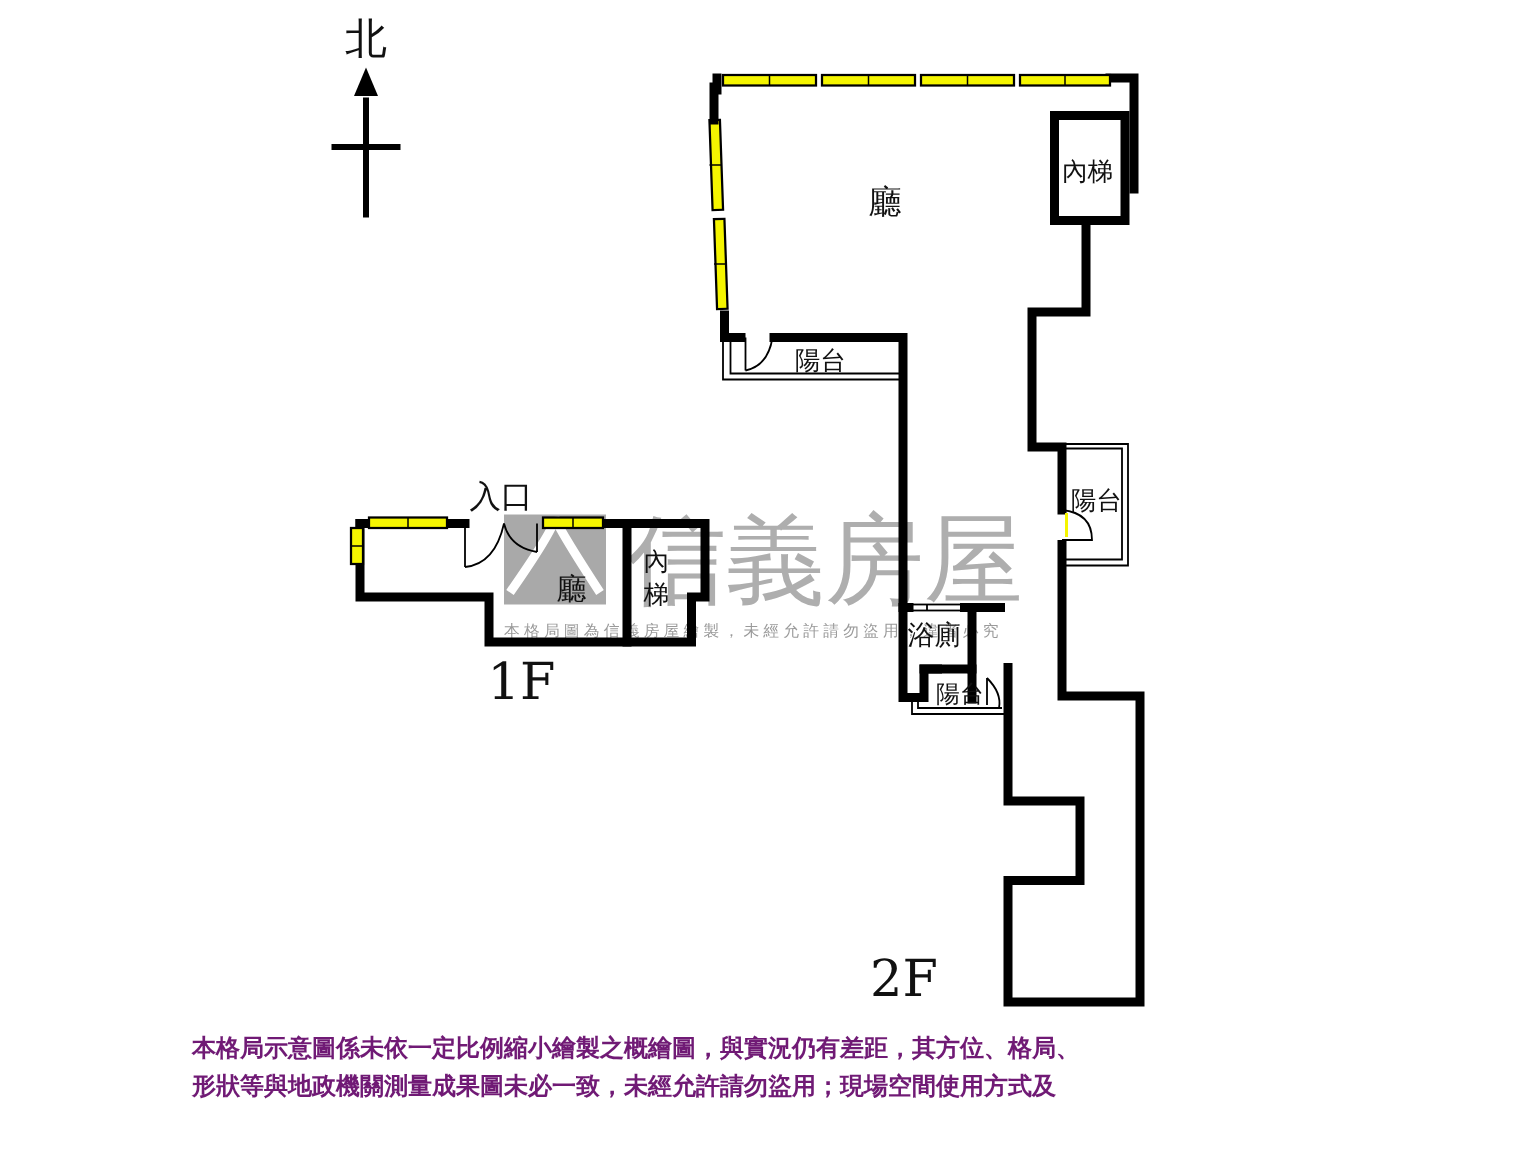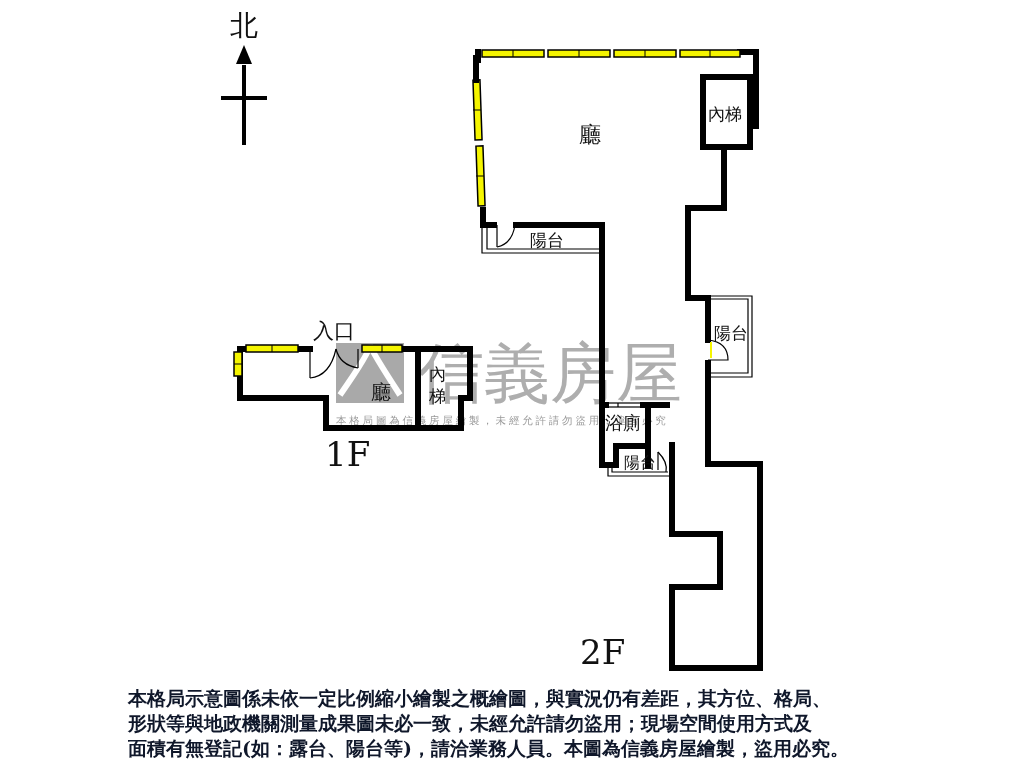--- a/index.html
+++ b/index.html
@@ -7,22 +7,22 @@
            font-family: "DejaVu Serif", "Liberation Serif", serif; }
     #plan { position: absolute; left: 0; top: 0; width: 1024px; height: 768px; }
     .wall { fill: none; stroke: #000; stroke-width: 6; stroke-linejoin: miter; stroke-linecap: square; }
     .thin { fill: none; stroke: #000; stroke-width: 1.2; }
     .win { fill: #f5f500; stroke: #000; stroke-width: 1.5; }
     .winsep { stroke: #000; stroke-width: 1; }
     .lbl { font-family: "DejaVu Serif", "Liberation Serif", serif; fill: #111; }
     .wm-logo { fill: #a0a0a0; }
     .wm-text { font-family: "DejaVu Sans", "Liberation Sans", sans-serif; fill: #9a9a9a; }
     .disclaimer { position: absolute; left: 128px; top: 686px; width: 780px;
-                  font-family: "DejaVu Serif", "Liberation Serif", serif; font-size: 19px;
-                  line-height: 25px; font-weight: bold; color: #0f172a; }
+                  font-family: "DejaVu Serif", "Liberation Serif", serif; font-size: 16px;
+                  line-height: 25px; font-weight: bold; color: #701a75; }
     .disclaimer div { white-space: nowrap; }
   </style>
 </head>
 <body>
 
 <svg id="plan" viewBox="0 0 1024 768" xmlns="http://www.w3.org/2000/svg">
 
   <g>
     <text class="lbl" x="230" y="35" font-size="28">北</text>
     <line x1="244" y1="145" x2="244" y2="65" stroke="#000" stroke-width="4"></line>
@@ -138,14 +138,13 @@
     <text class="lbl" x="714" y="339" font-size="17">陽台</text>
     <text class="lbl" x="605" y="429" font-size="18">浴廁</text>
     <text class="lbl" x="624" y="468" font-size="16">陽台</text>
     <text class="lbl" x="580" y="664" font-size="34">2F</text>
   </g>
 </svg>
 
 <div class="disclaimer">
   <div>本格局示意圖係未依一定比例縮小繪製之概繪圖，與實況仍有差距，其方位、格局、</div>
   <div>形狀等與地政機關測量成果圖未必一致，未經允許請勿盜用；現場空間使用方式及</div>
-  <div>面積有無登記(如：露台、陽台等)，請洽業務人員。本圖為信義房屋繪製，盜用必究。</div>
 </div>
 
 </body></html>

